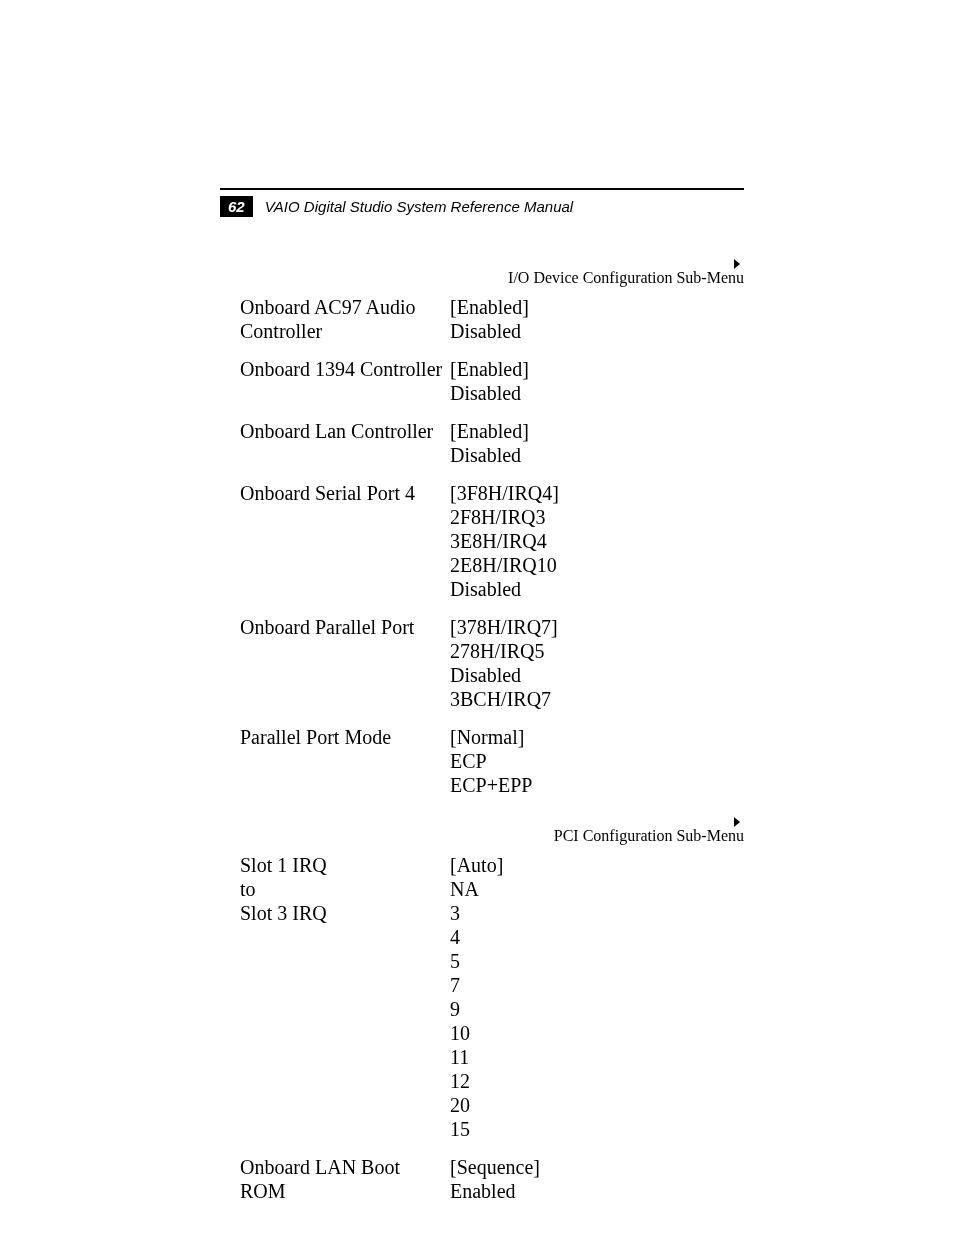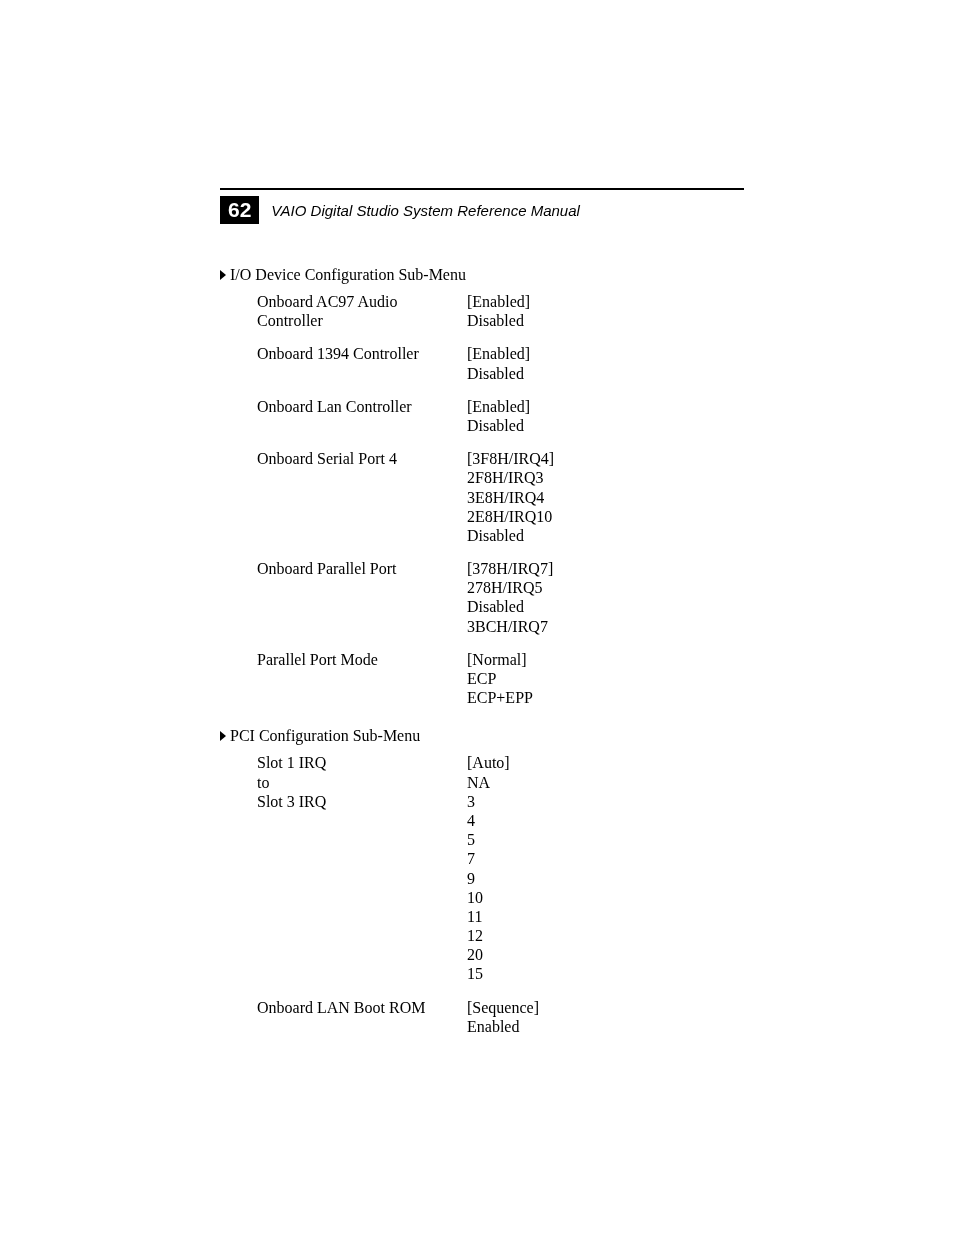--- a/index.html
+++ b/index.html
@@ -26,53 +26,55 @@
     }
     .header {
       display: flex;
       align-items: center;
       margin-bottom: 42px;
     }
     .page-number-box {
       background: #000;
       color: #fff;
       font-weight: bold;
-      font-size: 21px;
+      font-size: 15px;
       padding: 2px 8px;
       margin-right: 12px;
       font-family: Arial, sans-serif;
+      font-style: italic;
     }
     .header-title {
       color: #000000;
       font-style: italic;
       font-size: 15px;
       font-family: Arial, sans-serif;
     }
     .section-header {
       display: flex;
-      align-items: center;
+      align-items: flex-end;
       font-size: 16px;
       color: #000;
       margin-bottom: 8px;
       margin-top: 4px;
+      flex-direction: column;
     }
     .arrow-icon {
       width: 0;
       height: 0;
       border-top: 5px solid transparent;
       border-bottom: 5px solid transparent;
       border-left: 6px solid #000;
       margin-right: 4px;
       display: inline-block;
     }
     .entry {
       display: flex;
-      margin-left: 37px;
+      margin-left: 20px;
       margin-bottom: 14px;
-      font-size: 16px;
+      font-size: 20px;
       line-height: 1.2;
       justify-content: flex-end;
     }
     .entry-label {
       width: 210px;
       flex-shrink: 0;
     }
     .entry-values {
       flex: 1;
     }

